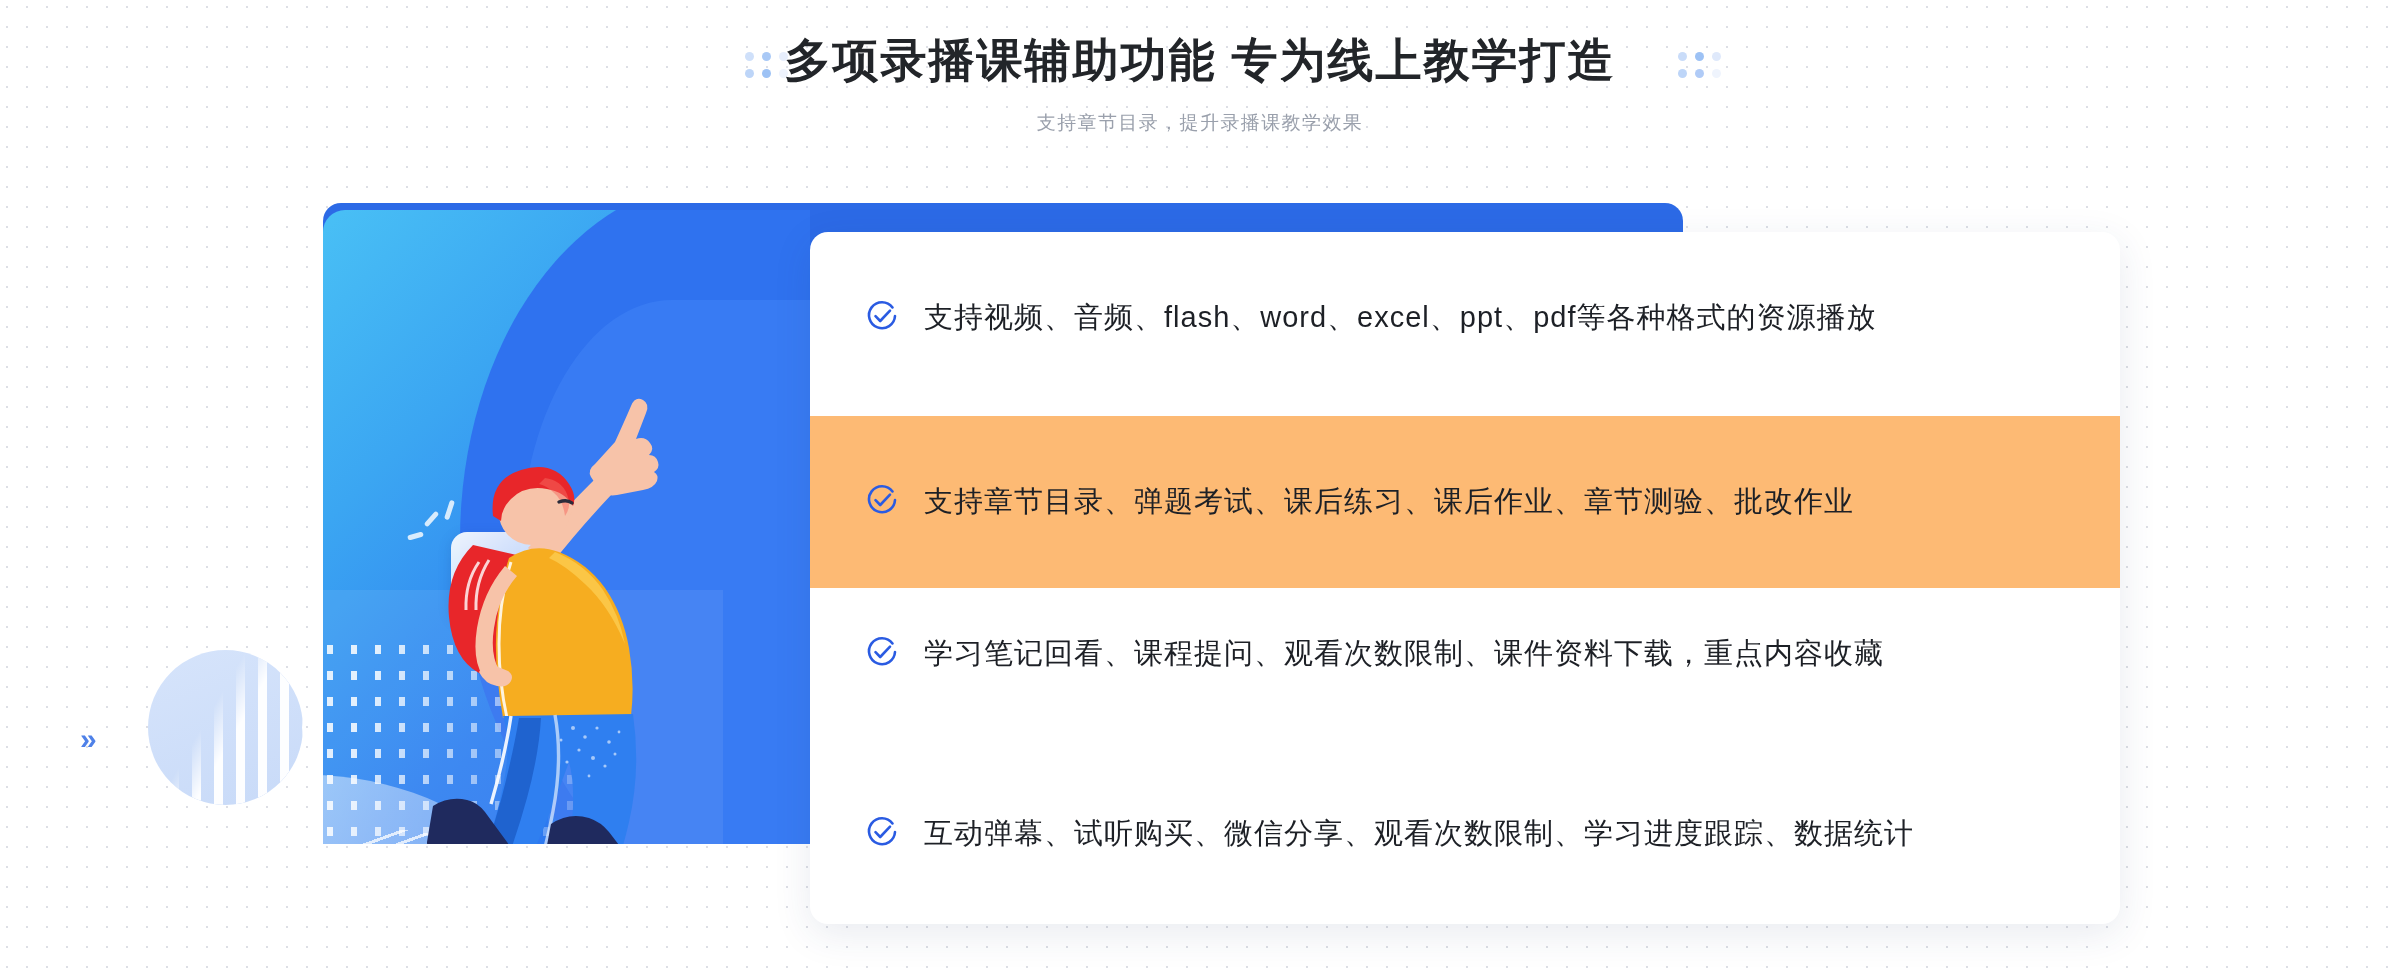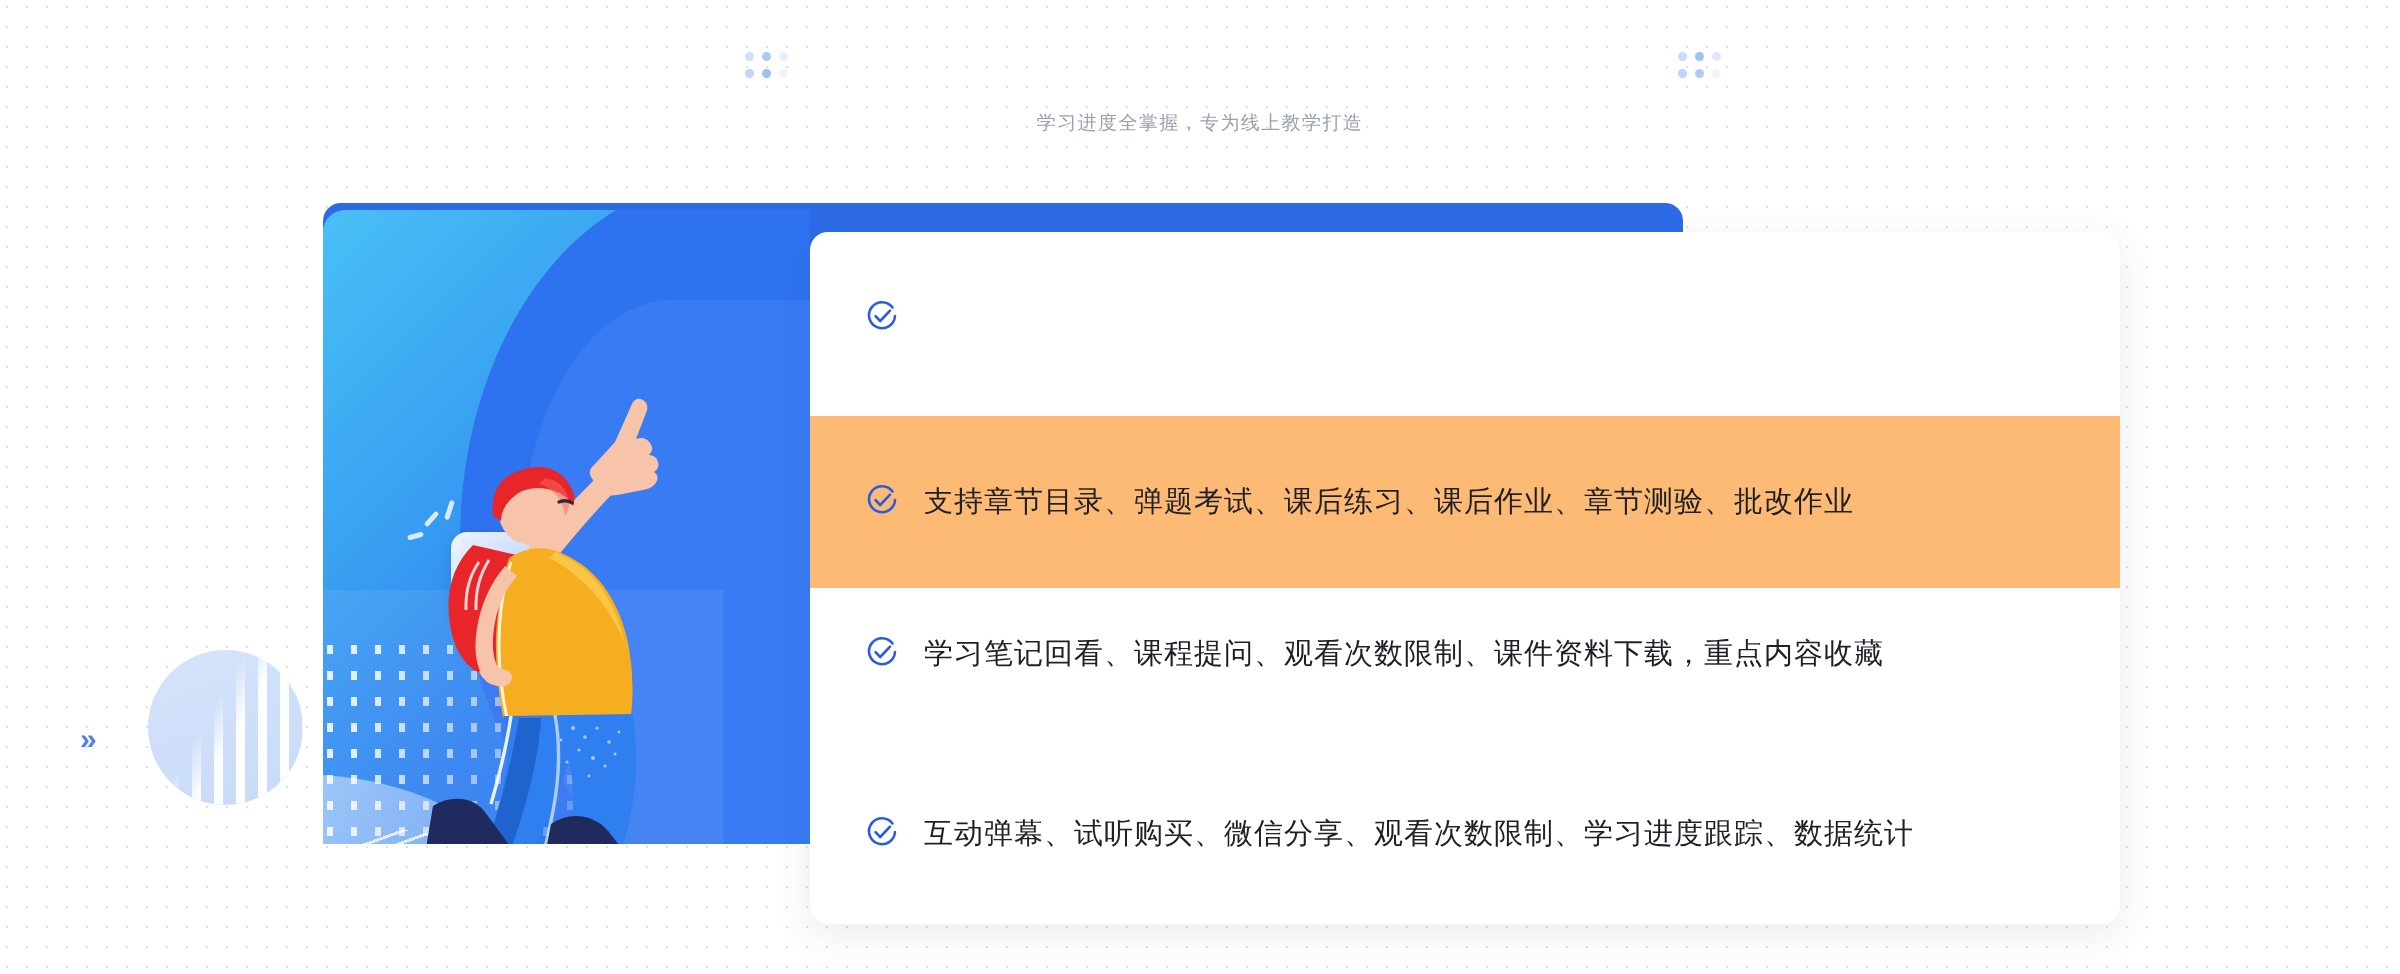--- a/index.html
+++ b/index.html
@@ -181,21 +181,22 @@
     position:absolute; left:80px; top:722px;
     color:#4f81e8; font-size:30px; font-weight:bold; z-index:4;
   }
 </style>
 </head>
 <body>
 
 <div id="stage">
 
   <div class="header">
-    <div class="subtitle">学习进度全掌握，专为线上教学打造</div>
+    <div class="title">多项录播课辅助功能 专为线上教学打造</div>
+    <div class="subtitle">支持章节目录，提升录播课教学效果</div>
   </div>
 
   <div class="dotdeco left">
     <span style="background:#cfe0fa"></span>
       <span style="background:#a9c9f6"></span>
       <span style="background:#e7eefc"></span>
     <span style="background:#bdd5f8"></span>
       <span style="background:#9dc2f5"></span>
       <span style="background:#eef3fd"></span>
   </div>
@@ -288,20 +289,21 @@
   <div class="card">
     <div class="rows">
 
       <div class="row r0">
         <span class="tick">
           <svg width="34" height="34" viewBox="0 0 34 34">
             <path d="M27.5 8.5 A13 13 0 1 0 30 17" fill="none" stroke="#2a5be2" stroke-width="2.6" stroke-linecap="round"></path>
             <path d="M10.5 17.2 L15.2 22 L25 11.6" fill="none" stroke="#2a5be2" stroke-width="2.6" stroke-linecap="round" stroke-linejoin="round"></path>
           </svg>
         </span>
+        <span class="txt">支持视频、音频、flash、word、excel、ppt、pdf等各种格式的资源播放</span>
       </div>
 
       <div class="row r1">
         <span class="tick">
           <svg width="34" height="34" viewBox="0 0 34 34">
             <path d="M27.5 8.5 A13 13 0 1 0 30 17" fill="none" stroke="#2a5be2" stroke-width="2.6" stroke-linecap="round"></path>
             <path d="M10.5 17.2 L15.2 22 L25 11.6" fill="none" stroke="#2a5be2" stroke-width="2.6" stroke-linecap="round" stroke-linejoin="round"></path>
           </svg>
         </span>
         <span class="txt">支持章节目录、弹题考试、课后练习、课后作业、章节测验、批改作业</span>

